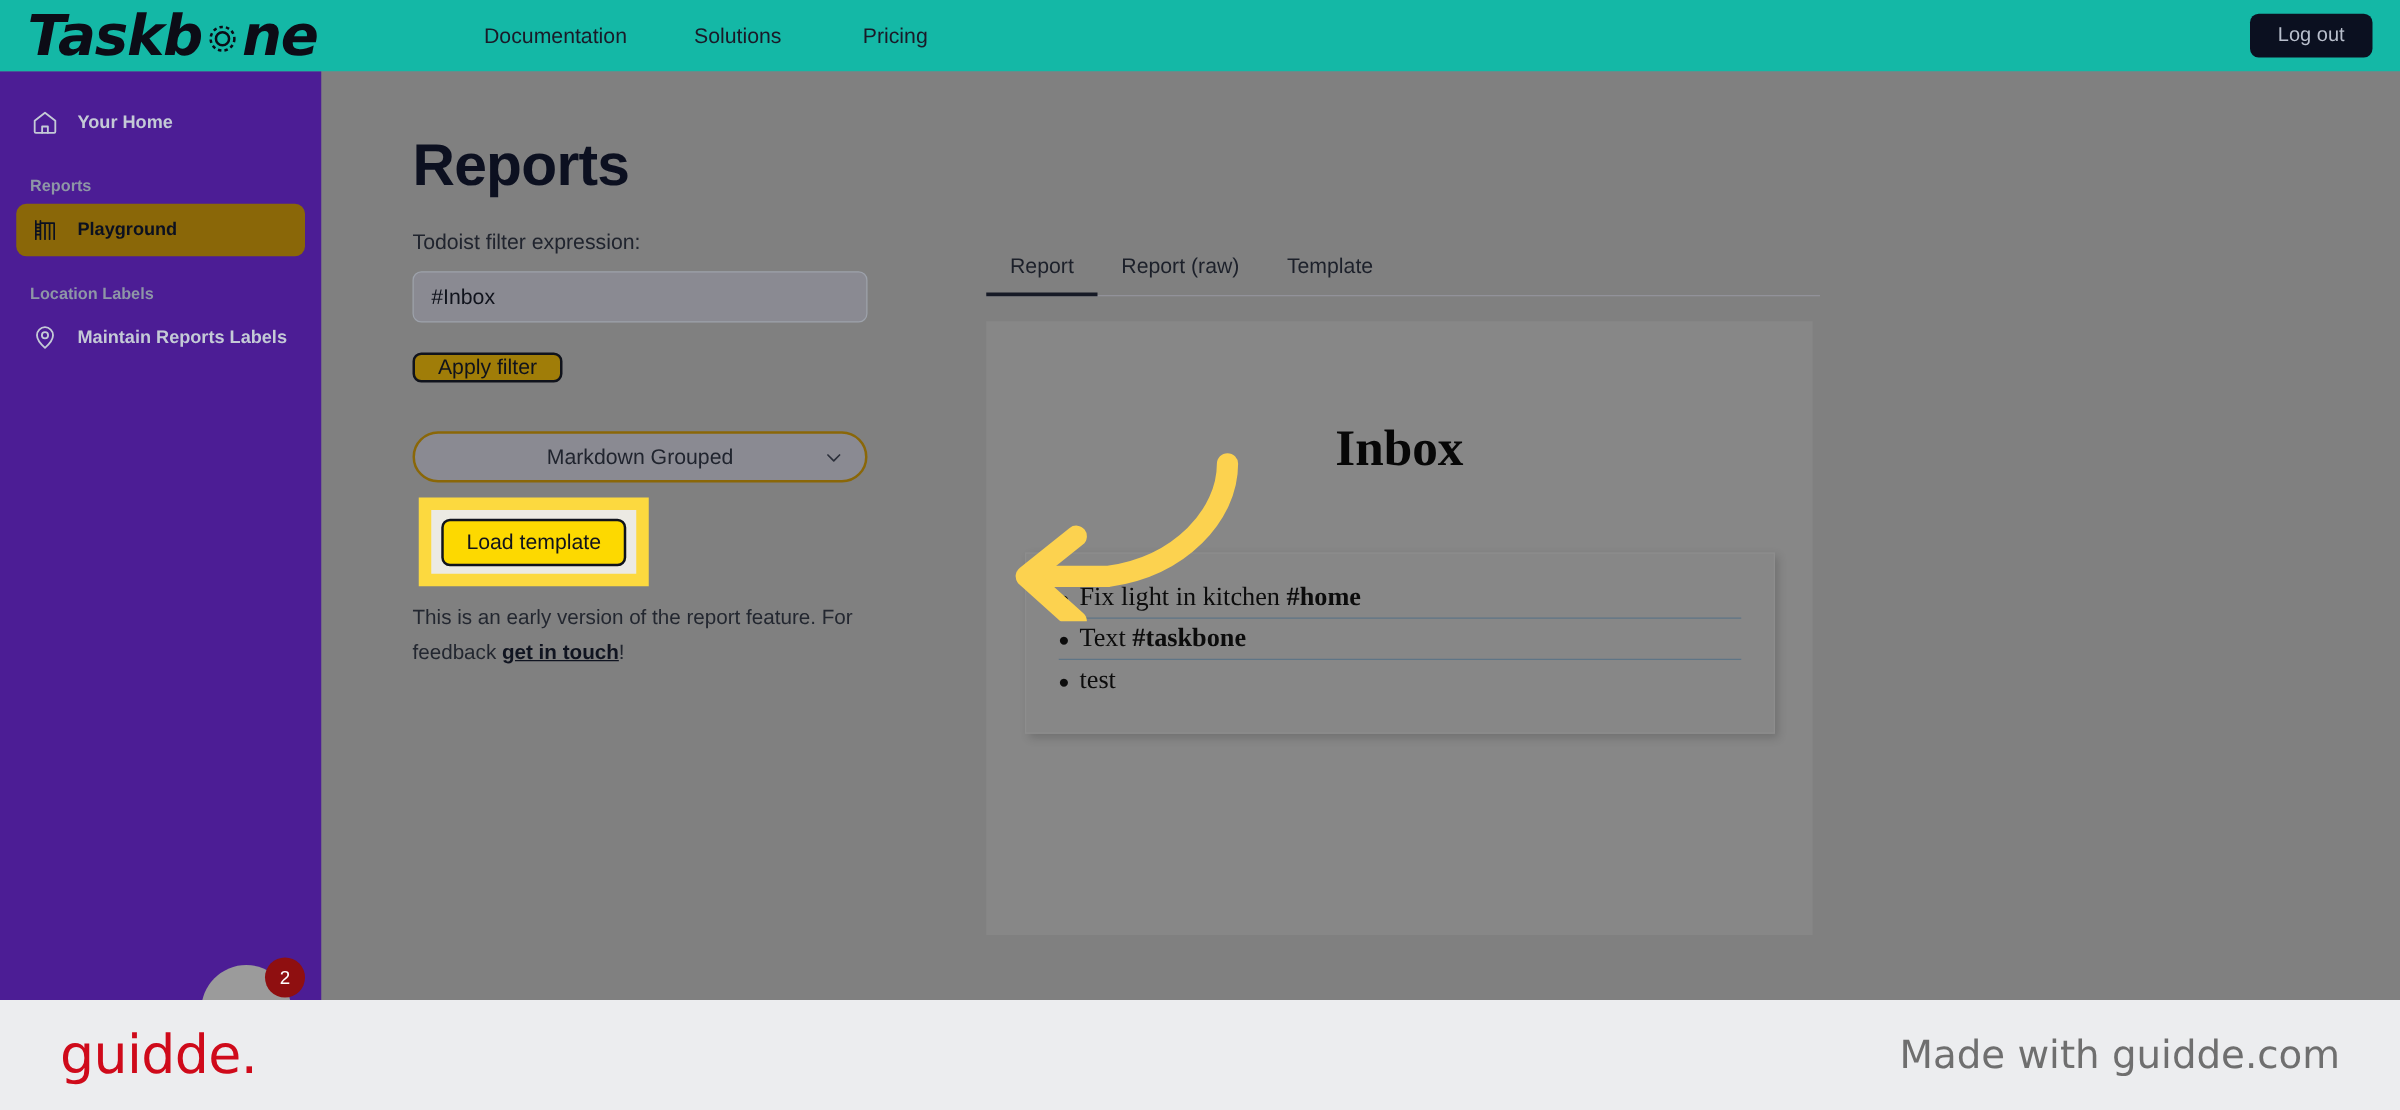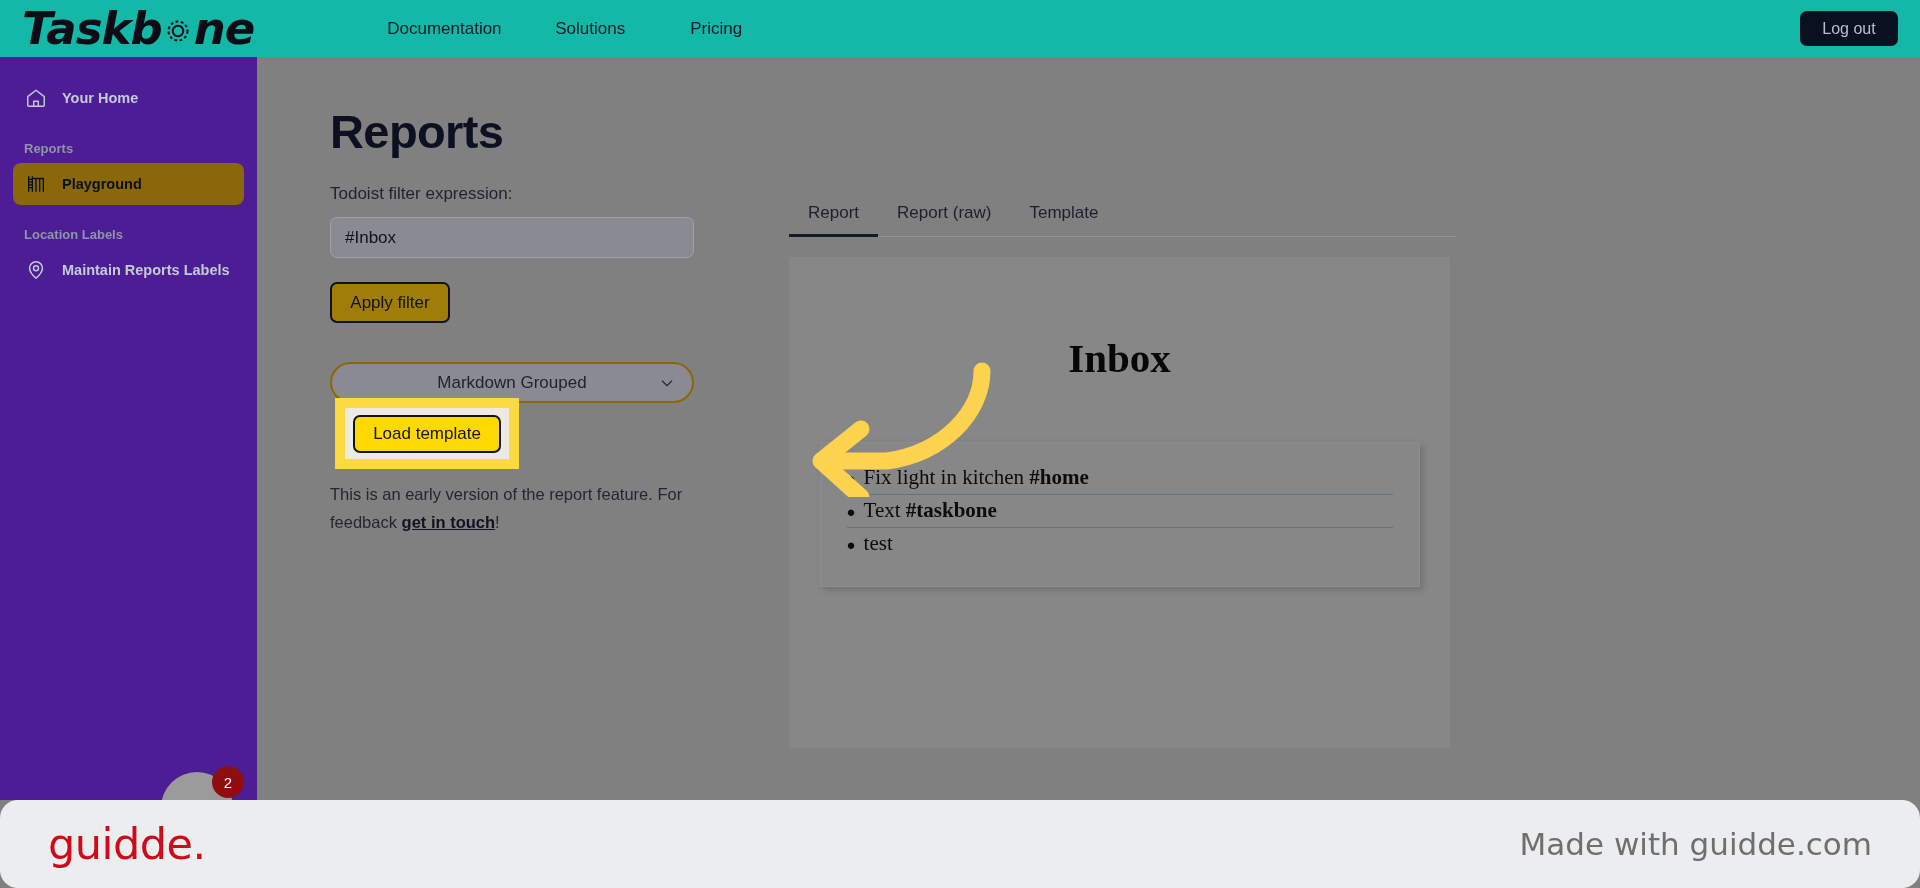--- a/index.html
+++ b/index.html
@@ -146,21 +146,21 @@
     background: #8a8a92;
     border: 1px solid #9da2ab;
     border-radius: 7px;
     padding: 0 14px;
     font-size: 17px;
     color: #10131c;
     font-family: "Liberation Sans", sans-serif;
   }
   #apply-filter-btn {
     margin-top: 24px;
-    width: 120px; height: 41px;
+    width: 120px; height: 24px;
     background: #a07d08;
     border: 2px solid #10131c;
     border-radius: 7px;
     font-size: 17px;
     color: #10131c;
     cursor: pointer;
     font-family: "Liberation Sans", sans-serif;
   }
   #template-select {
     margin-top: 39px;
@@ -301,21 +301,20 @@
     font-family: "Liberation Sans", sans-serif;
   }
 
   
   #footer {
     position: absolute; left: 0; top: 800px;
     width: 1920px; height: 88px;
     background: #ecedef;
     display: flex; align-items: center; justify-content: space-between;
     padding: 0 48px;
-    border-radius: 18px;
   }
   #guidde-logo {
     font-family: "DejaVu Sans", sans-serif;
     font-size: 43px;
     font-weight: 400;
     color: #cf0a1a;
     letter-spacing: -0.5px;
   }
   #made-with {
     font-family: "DejaVu Sans", sans-serif;

